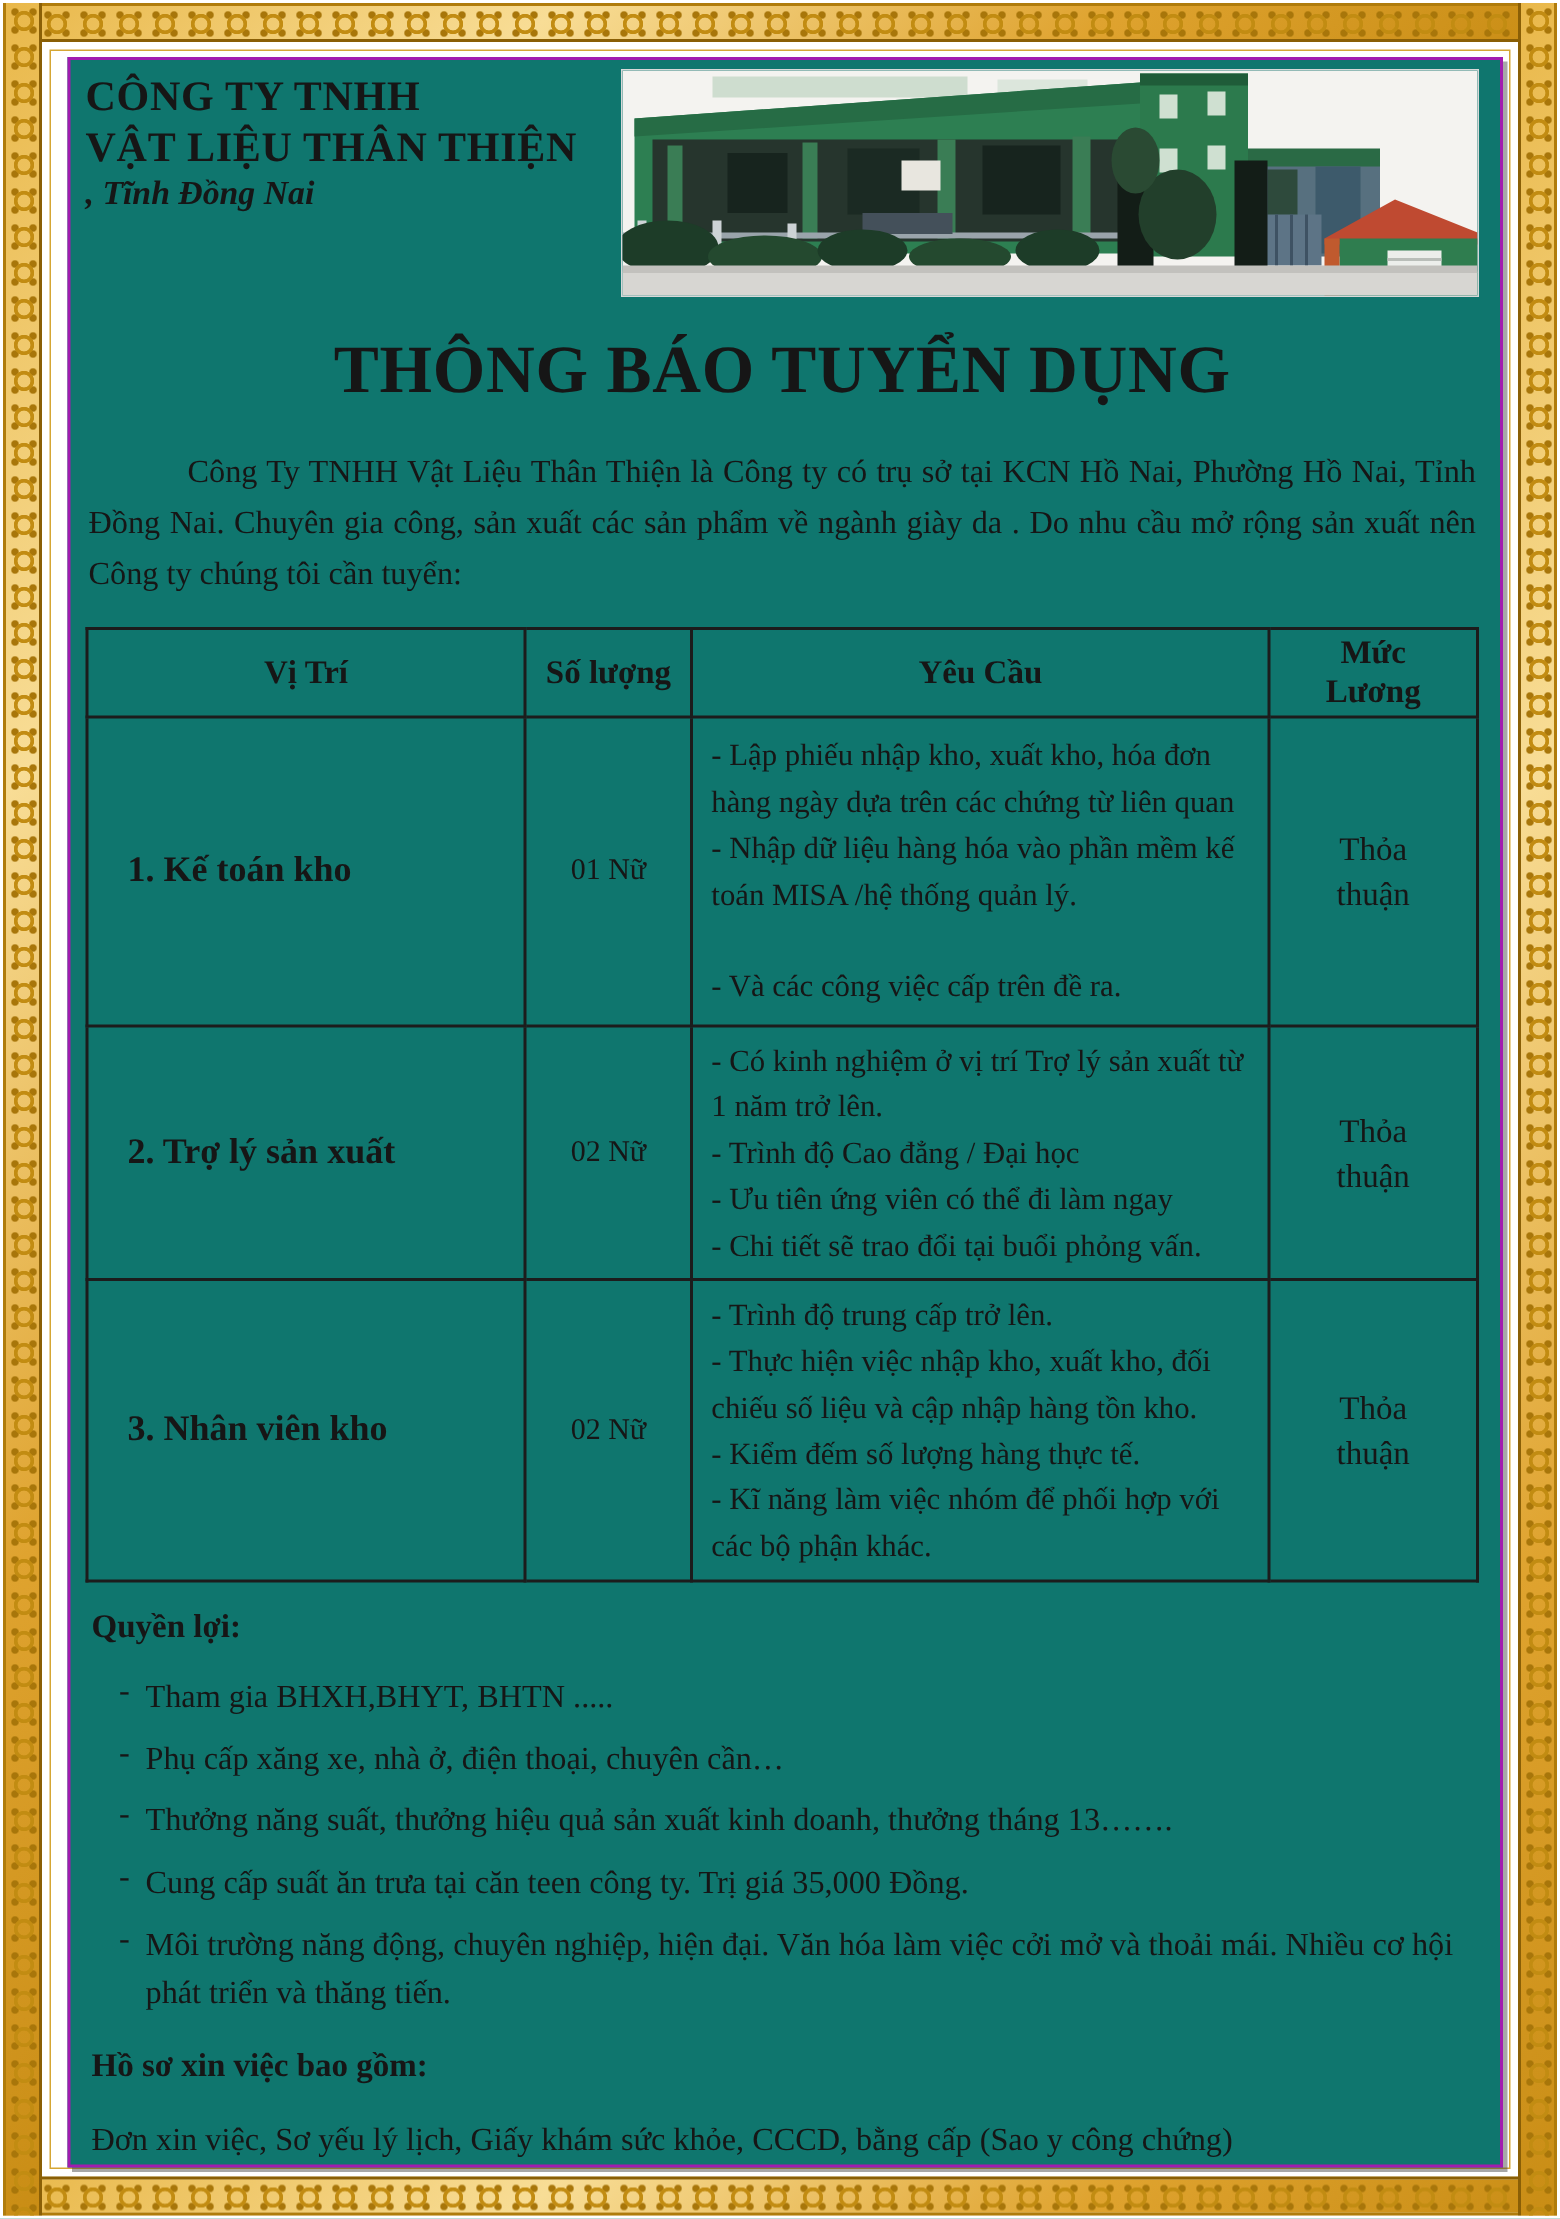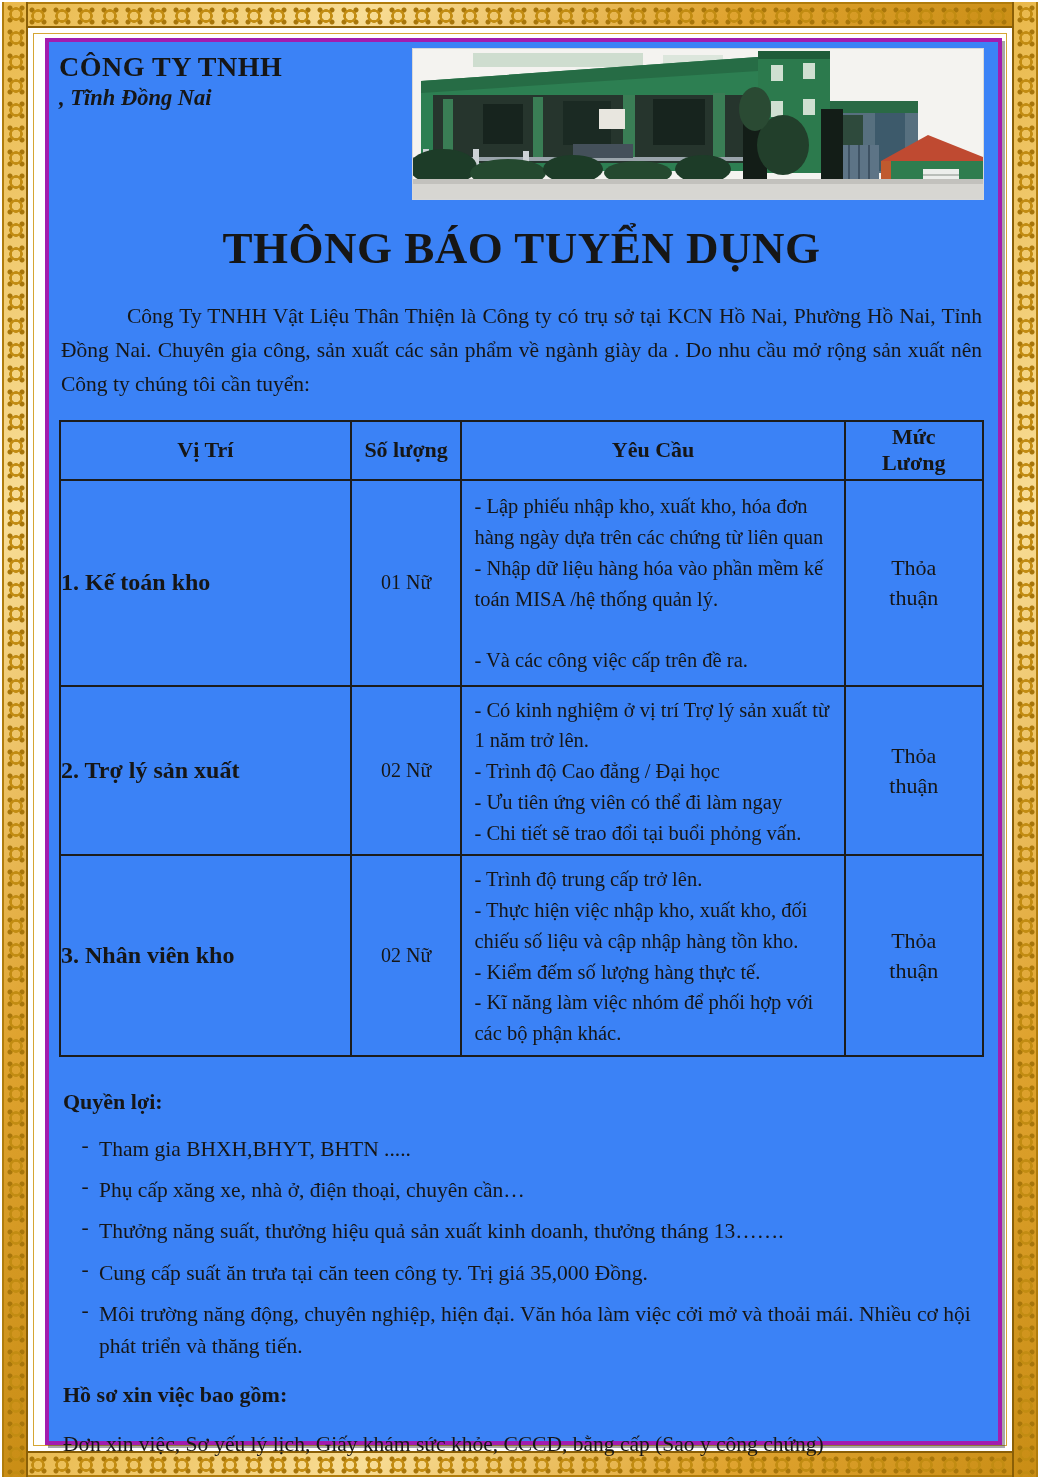--- a/index.html
+++ b/index.html
@@ -15,48 +15,48 @@
     background-size: 24px 24px, 12px 12px, 100% 100%;
   }
   .band-top    { top:2px; left:2px; right:2px; height:26px; border-top:2px solid #b07c0c; border-bottom:2px solid #8a5f06; }
   .band-bottom { bottom:2px; left:2px; right:2px; height:26px; border-bottom:2px solid #b07c0c; border-top:2px solid #8a5f06; }
   .band-left   { top:2px; bottom:2px; left:2px; width:26px; border-left:2px solid #b07c0c; border-right:2px solid #8a5f06; }
   .band-right  { top:2px; bottom:2px; right:2px; width:26px; border-right:2px solid #b07c0c; border-left:2px solid #8a5f06; }
   .gold-line { position:absolute; top:33px; bottom:33px; left:33px; right:33px; border:1px solid #d5a634; }
 
   
   .content { position:absolute; top:38px; bottom:34px; left:45px; right:38px;
-    border:4px solid #a21caf; box-shadow:3px 3px 0 rgba(60,60,60,.45); background:#3b82f6;
+    border:2px solid #a21caf; box-shadow:3px 3px 0 rgba(60,60,60,.45); background:#0f766e;
     padding:6px 14px 0 10px; }
 
   
   .hdr { display:flex; align-items:flex-start; }
   .company { width:390px; padding-top:2px; }
   .co-line { font-size:28px; font-weight:bold; letter-spacing:.5px; line-height:1.2; }
   .addr { font-size:22.5px; font-weight:bold; font-style:italic; line-height:1.25; }
   .photo-wrap { margin-left:auto; width:572px; height:152px; border:1px solid #d8d8d8; }
 
   .title { text-align:center; font-size:45px; font-weight:bold; letter-spacing:.5px; margin-top:22px; }
 
   .intro { font-size:21.5px; line-height:1.58; text-align:justify; text-indent:66px; margin:26px 2px 18px 2px; }
 
   
   table { width:100%; border-collapse:collapse; table-layout:fixed; }
   th, td { border:2px solid #1c1c1c; }
   th { font-size:22px; font-weight:bold; padding:4px 12px; line-height:1.2; }
   .c1 { width:31.5%; } .c2 { width:12%;margin-left:48px; } .c3 { width:41.5%; } .c4 { width:15%; }
-  td.pos { font-size:24px; font-weight:bold; }
+  td.pos { font-size:24px; font-weight:bold; padding-left:26px; }
   td.qty { font-size:20px; text-align:center;margin-left:16px; }
   td.req { font-size:20.5px; line-height:1.5; padding:8px 10px 6px 12px; white-space:pre-line; vertical-align:middle; }
   td.sal { font-size:22px; text-align:center; line-height:1.35; padding:0 24px; }
   tr.r1 td { height:206px; } tr.r2 td { height:139px; } tr.r3 td { height:179px; }
   th.c4 { padding:2px 30px; }
 
   
-  .sec-head { font-size:22px; font-weight:bold; margin:32px 0 18px 4px; }
+  .sec-head { font-size:22px; font-weight:bold; margin:16px 0 18px 4px; }
   .benefit { display:flex; font-size:21.5px; margin:9px 0; }
   .dash { width:28px; text-align:center; flex:0 0 28px; margin-left:12px; }
   .btext { flex:1; line-height:1.5; padding-right:4px; }
 
   .docs-head { font-size:22px; font-weight:bold; margin:20px 0 0 4px; }
   .docs-text { font-size:21.5px; margin:24px 0 0 4px; }
 </style>
 </head>
 <body>
 
@@ -65,20 +65,21 @@
   <div class="band band-bottom"></div>
   <div class="band band-left"></div>
   <div class="band band-right"></div>
   <div class="gold-line"></div>
 
   <div class="content">
 
     <div class="hdr">
       <div class="company">
         <div class="co-line">CÔNG TY TNHH</div>
+        <div class="co-line">VẬT LIỆU THÂN THIỆN</div>
         <div class="addr">, Tĩnh Đồng Nai</div>
       </div>
       <div class="photo-wrap">
         <svg width="570" height="150" viewBox="0 0 570 150">
           <rect x="0" y="0" width="570" height="150" fill="#f4f3f0"></rect>
           <rect x="60" y="4" width="170" height="14" fill="#9fc3a6" opacity="0.45"></rect>
           <rect x="250" y="6" width="60" height="10" fill="#b9d2bd" opacity="0.4"></rect>
 
           <polygon points="8,32 345,8 345,122 8,122" fill="#2d7f52"></polygon>
           <polygon points="8,32 345,8 345,22 8,44" fill="#266c45"></polygon>

